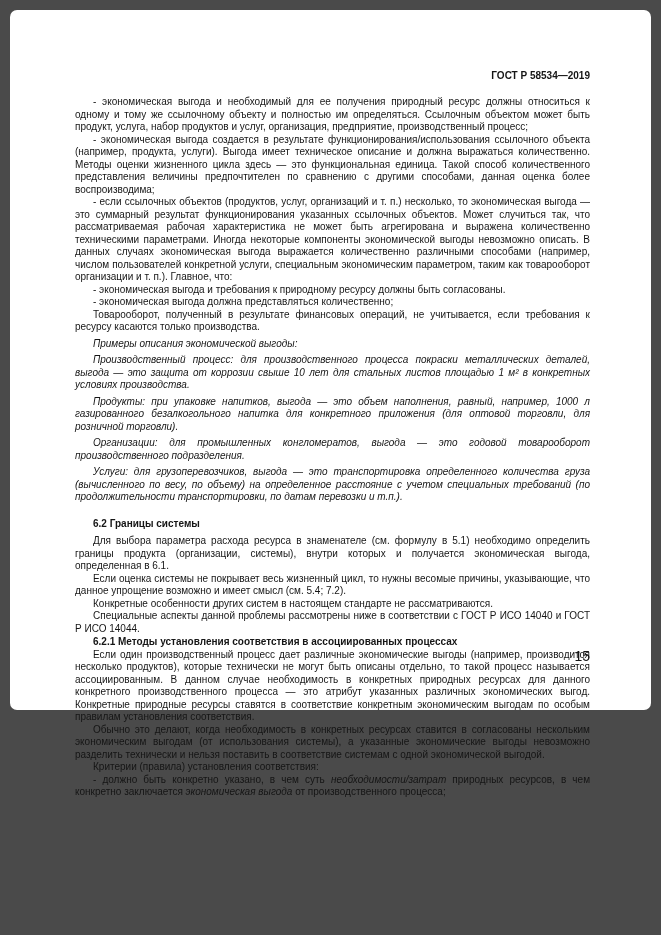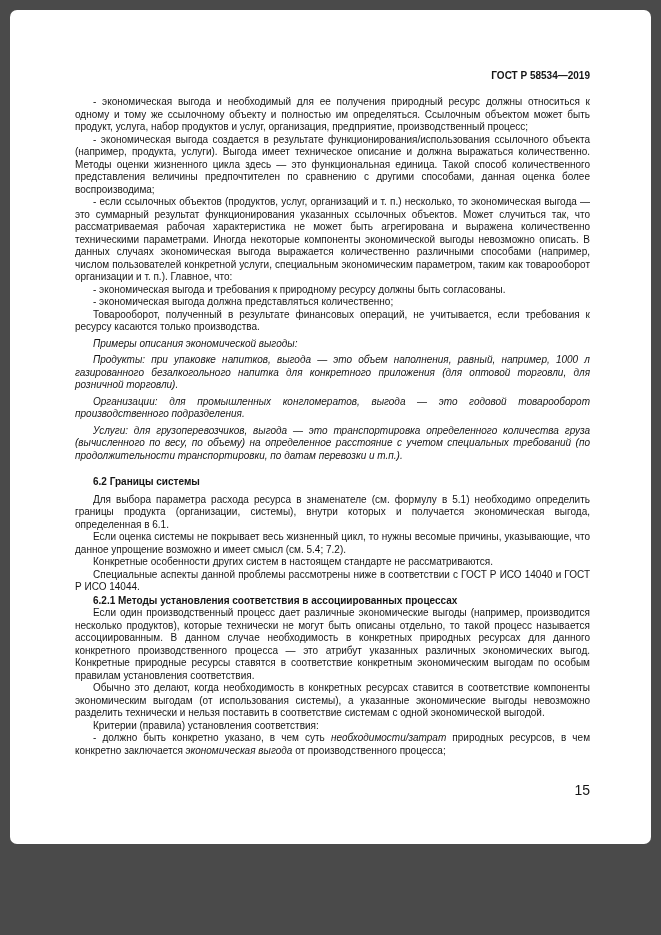--- a/index.html
+++ b/index.html
@@ -8,21 +8,21 @@
     background:#4a4a4a;
     font-family:"Liberation Sans", sans-serif;
     overflow:hidden;
   }
   .viewport {
     width:661px; height:935px;
     padding:10px;
   }
   .page {
     position:relative;
-    width:641px; height:834px;
+    width:641px; height:700px;
     background:#ffffff;
     border-radius:7px;
     padding:60px 61px 0 65px;
     color:#151515;
   }
   .page-header {
     text-align:right;
     font-size:10px;
     font-weight:bold;
     line-height:12px;
@@ -69,31 +69,32 @@
       <span>ГОСТ Р 58534—2019</span>
     </div>
     <div class="content" id="content">
         <p class="body">- экономическая выгода и необходимый для ее получения природный ресурс должны относиться к одному и тому же ссылочному объекту и полностью им определяться. Ссылочным объектом может быть продукт, услуга, набор продуктов и услуг, организация, предприятие, производственный процесс;</p>
         <p class="body">- экономическая выгода создается в результате функционирования/использования ссылочного объекта (например, продукта, услуги). Выгода имеет техническое описание и должна выражаться количественно. Методы оценки жизненного цикла здесь — это функциональная единица. Такой способ количественного представления величины предпочтителен по сравнению с другими способами, данная оценка более воспроизводима;</p>
         <p class="body">- если ссылочных объектов (продуктов, услуг, организаций и т. п.) несколько, то экономическая выгода — это суммарный результат функционирования указанных ссылочных объектов. Может случиться так, что рассматриваемая рабочая характеристика не может быть агрегирована и выражена количественно техническими параметрами. Иногда некоторые компоненты экономической выгоды невозможно описать. В данных случаях экономическая выгода выражается количественно различными способами (например, числом пользователей конкретной услуги, специальным экономическим параметром, таким как товарооборот организации и т. п.). Главное, что:</p>
         <p class="body">- экономическая выгода и требования к природному ресурсу должны быть согласованы.</p>
         <p class="body">- экономическая выгода должна представляться количественно;</p>
         <p class="body">Товарооборот, полученный в результате финансовых операций, не учитывается, если требования к ресурсу касаются только производства.</p>
         <p class="example-title">Примеры описания экономической выгоды:</p>
+        <p class="example">Производственный процесс: для производственного процесса покраски металлических деталей, выгода — это защита от коррозии свыше 10 лет для стальных листов площадью 1 м² в конкретных условиях производства.</p>
         <p class="example">Продукты: при упаковке напитков, выгода — это объем наполнения, равный, например, 1000 л газированного безалкогольного напитка для конкретного приложения (для оптовой торговли, для розничной торговли).</p>
         <p class="example">Организации: для промышленных конгломератов, выгода — это годовой товарооборот производственного подразделения.</p>
         <p class="example">Услуги: для грузоперевозчиков, выгода — это транспортировка определенного количества груза (вычисленного по весу, по объему) на определенное расстояние с учетом специальных требований (по продолжительности транспортировки, по датам перевозки и т.п.).</p>
         <p class="heading2">6.2 Границы системы</p>
         <p class="body">Для выбора параметра расхода ресурса в знаменателе (см. формулу в 5.1) необходимо определить границы продукта (организации, системы), внутри которых и получается экономическая выгода, определенная в 6.1.</p>
         <p class="body">Если оценка системы не покрывает весь жизненный цикл, то нужны весомые причины, указывающие, что данное упрощение возможно и имеет смысл (см. 5.4; 7.2).</p>
         <p class="body">Конкретные особенности других систем в настоящем стандарте не рассматриваются.</p>
         <p class="body">Специальные аспекты данной проблемы рассмотрены ниже в соответствии с ГОСТ Р ИСО 14040 и ГОСТ Р ИСО 14044.</p>
         <p class="heading3">6.2.1 Методы установления соответствия в ассоциированных процессах</p>
         <p class="body">Если один производственный процесс дает различные экономические выгоды (например, производится несколько продуктов), которые технически не могут быть описаны отдельно, то такой процесс называется ассоциированным. В данном случае необходимость в конкретных природных ресурсах для данного конкретного производственного процесса — это атрибут указанных различных экономических выгод. Конкретные природные ресурсы ставятся в соответствие конкретным экономическим выгодам по особым правилам установления соответствия.</p>
-        <p class="body">Обычно это делают, когда необходимость в конкретных ресурсах ставится в соответствие компоненты экономическим выгодам (от использования системы), а указанные экономические выгоды невозможно разделить технически и нельзя поставить в соответствие системам с одной экономической выгодой.</p>
+        <p class="body">Обычно это делают, когда необходимость в конкретных ресурсах ставится в согласованы нескольким экономическим выгодам (от использования системы), а указанные экономические выгоды невозможно разделить технически и нельзя поставить в соответствие системам с одной экономической выгодой.</p>
         <p class="body">Критерии (правила) установления соответствия:</p>
         <p class="body"><span>- должно быть конкретно указано, в чем суть </span><span class="run-italic">необходимости/затрат</span><span> природных ресурсов, в чем конкретно заключается </span><span class="run-italic">экономическая выгода</span><span> от производственного процесса;</span></p>
       </div>
     <div class="page-footer">
       <span>15</span>
     </div>
   </div>
 </div>
 
 </body></html>

